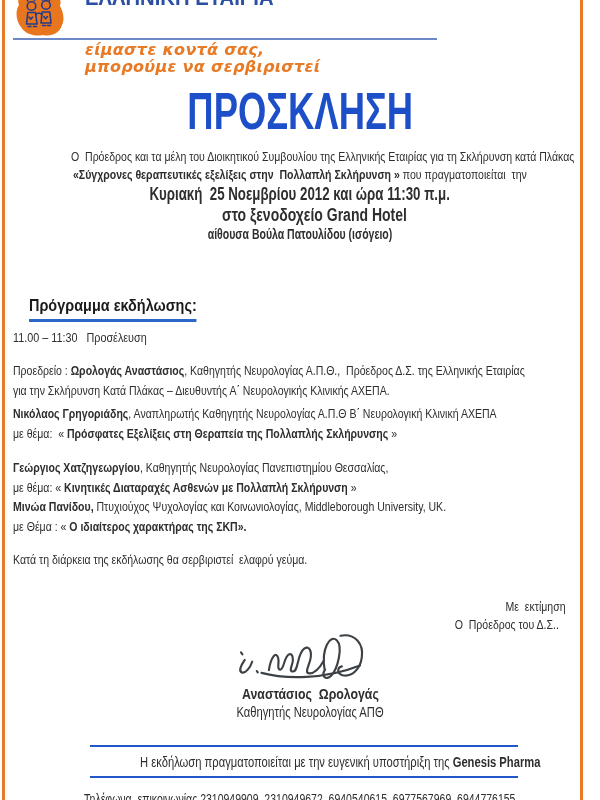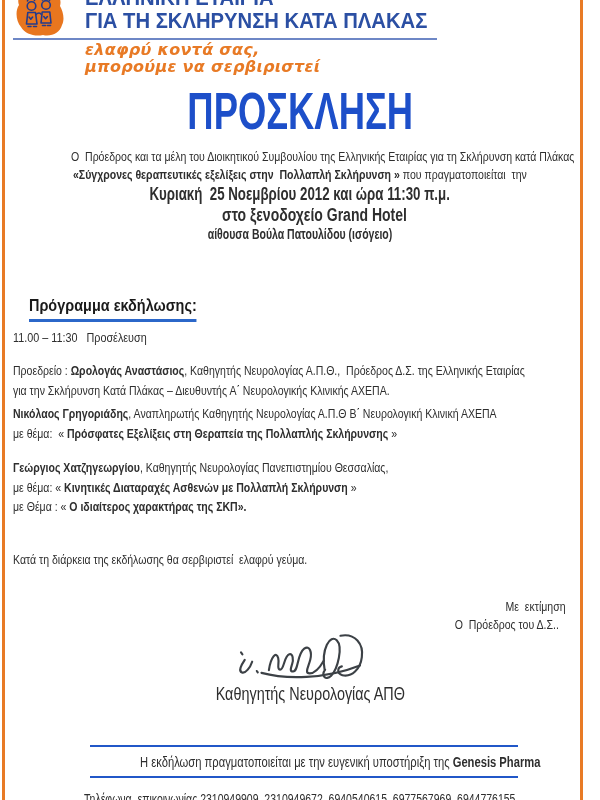--- a/index.html
+++ b/index.html
@@ -56,21 +56,21 @@
   .sp1{top:404px;line-height:20px;}
   .sp2{top:458px;line-height:20px;}
   .sp3{top:497px;line-height:20px;}
   .meal{top:550px;line-height:19px;}
   b{font-weight:bold;}
 
   .closing{position:absolute;left:0;top:598px;width:574px;text-align:right;font-size:13.5px;line-height:18px;}
   .signature{position:absolute;left:228px;top:628px;width:158px;height:60px;}
   .signer{position:absolute;left:20px;top:685px;width:580px;text-align:center;}
   .signer-name{font-size:14.5px;font-weight:bold;line-height:18px;}
-  .signer-role{font-size:18px;line-height:18px;}
+  .signer-role{font-size:14px;line-height:18px;}
 
   .sponsor{position:absolute;left:90px;top:745px;width:428px;text-align:center;
            border-top:2px solid var(--sponsor_blue);border-bottom:2px solid var(--sponsor_blue);
            padding:7px 0 6px;font-size:14px;}
   .phones{position:absolute;left:0;top:790px;width:600px;text-align:center;font-size:14px;line-height:18px;}
 </style>
 </head>
 <body>
 
 <div class="page">
@@ -87,25 +87,24 @@
       <path d="M11.5,33 L12.8,21.5 L20.5,21.5 L22,33 Z"></path>
       <path d="M26,32 L27.2,21 L34.8,21 L36,32 Z"></path>
       <path d="M21,23.5 C23,21.5 25,21.5 26.5,23.5"></path>
       <path d="M14,26 l1.8,2.2 l1.8,-2.2"></path>
       <path d="M28.8,25.5 l1.8,2.2 l1.8,-2.2"></path>
       <path d="M13,35.5 h3 M18.5,35.5 h3 M27.5,34.5 h3 M32.5,34.5 h3"></path>
     </g>
   </svg>
   <div class="orgname">
     <div><span class="cond sx92">ΕΛΛΗΝΙΚΗ ΕΤΑΙΡΙΑ</span></div>
-    <div><span class="cond sx92">ΓΙΑ ΤΗ ΣΚΛΗΡΥΝΣΗ ΚΑΤΑ ΠΛΑΚΑΣ</span></div>
   </div>
   <div class="header-rule"></div>
   <div class="tagline">
-    <div>ελαφρύ κοντά σας,</div>
+    <div>είμαστε κοντά σας,</div>
     <div>μπορούμε να σερβιριστεί</div>
   </div>
 
   <div class="title-wrap">
     <span class="title">ΠΡΟΣΚΛΗΣΗ</span>
   </div>
 
   <div class="intro">
     <div class="l"><span class="cond-c">Ο  Πρόεδρος και τα μέλη του Διοικητικού Συμβουλίου της Ελληνικής Εταιρίας για τη Σκλήρυνση κατά Πλάκας</span></div>
     <div class="l"><span class="cond-c"><b>«Σύγχρονες θεραπευτικές εξελίξεις στην  Πολλαπλή Σκλήρυνση »</b><span> που πραγματοποιείται  την</span></span></div>
@@ -130,20 +129,21 @@
     <span class="l"><span class="cond"><b>Νικόλαος Γρηγοριάδης</b><span>, Αναπληρωτής Καθηγητής Νευρολογίας Α.Π.Θ Β΄ Νευρολογική Κλινική ΑΧΕΠΑ</span></span></span>
     <span class="l"><span class="cond"><span>με θέμα:  « </span><b>Πρόσφατες Εξελίξεις στη Θεραπεία της Πολλαπλής Σκλήρυνσης</b><span> »</span></span></span>
   </div>
 
   <div class="para sp2">
     <span class="l"><span class="cond"><b>Γεώργιος Χατζηγεωργίου</b><span>, Καθηγητής Νευρολογίας Πανεπιστημίου Θεσσαλίας,</span></span></span>
     <span class="l"><span class="cond"><span>με θέμα: « </span><b>Κινητικές Διαταραχές Ασθενών με Πολλαπλή Σκλήρυνση</b><span> »</span></span></span>
   </div>
 
   <div class="para sp3">
+    <span class="l"><span class="cond"><b>Μινώα Πανίδου,</b><span> Πτυχιούχος Ψυχολογίας και Κοινωνιολογίας, Middleborough University, UK.</span></span></span>
     <span class="l"><span class="cond"><span>με Θέμα : « </span><b>Ο ιδιαίτερος χαρακτήρας της ΣΚΠ».</b><span></span></span></span>
   </div>
 
   <div class="para meal">
     <span class="cond">Κατά τη διάρκεια της εκδήλωσης θα σερβιριστεί  ελαφρύ γεύμα.</span>
   </div>
 
   <div class="closing">
     <div><span class="cond-c">Με  εκτίμηση</span></div>
     <div><span class="cond-c">Ο  Πρόεδρος του Δ.Σ..</span></div>
@@ -155,20 +155,21 @@
       <path d="M14,26 L15.5,28"></path>
       <path d="M31,46 L32,47.5"></path>
       <path d="M44,45 C46,31 52,24 54,32 C55.5,38 52,44 56,44.5 C60.5,45 60,30 66,28 C70,26.8 70.5,34 69,38.5 C67.8,42.5 66,46.5 70,46.5 C76,46.5 74,28 82,22 C88,17.8 90.5,26 88.5,34 C86.5,42 82,48.5 88,48.5 C94,48.5 99,42 103,35"></path>
       <path d="M104,45 C100,22 110,6 117,13 C124,20 118,44 111,51 C105,57 100,51 104.5,44.5"></path>
       <path d="M121,8 C137,5 146,17 144,31 C142.5,44 133,53 123,50.5 C117,49 117.5,42 122.5,41"></path>
       <path d="M36,48 C62,55 104,55 142,40"></path>
     </g>
   </svg>
 
   <div class="signer">
+    <div class="signer-name"><span class="cond-c sx85">Αναστάσιος  Ωρολογάς</span></div>
     <div class="signer-role"><span class="cond-c sx80">Καθηγητής Νευρολογίας ΑΠΘ</span></div>
   </div>
 
   <div class="sponsor">
     <span class="cond-c sx80"><span>Η εκδήλωση πραγματοποιείται με την ευγενική υποστήριξη της </span><b>Genesis Pharma</b></span>
   </div>
 
   <div class="phones">
     <span class="cond-c sx75">Τηλέφωνα  επικοινωνίας 2310949909, 2310949672, 6940540615, 6977567969, 6944776155</span>
   </div>

